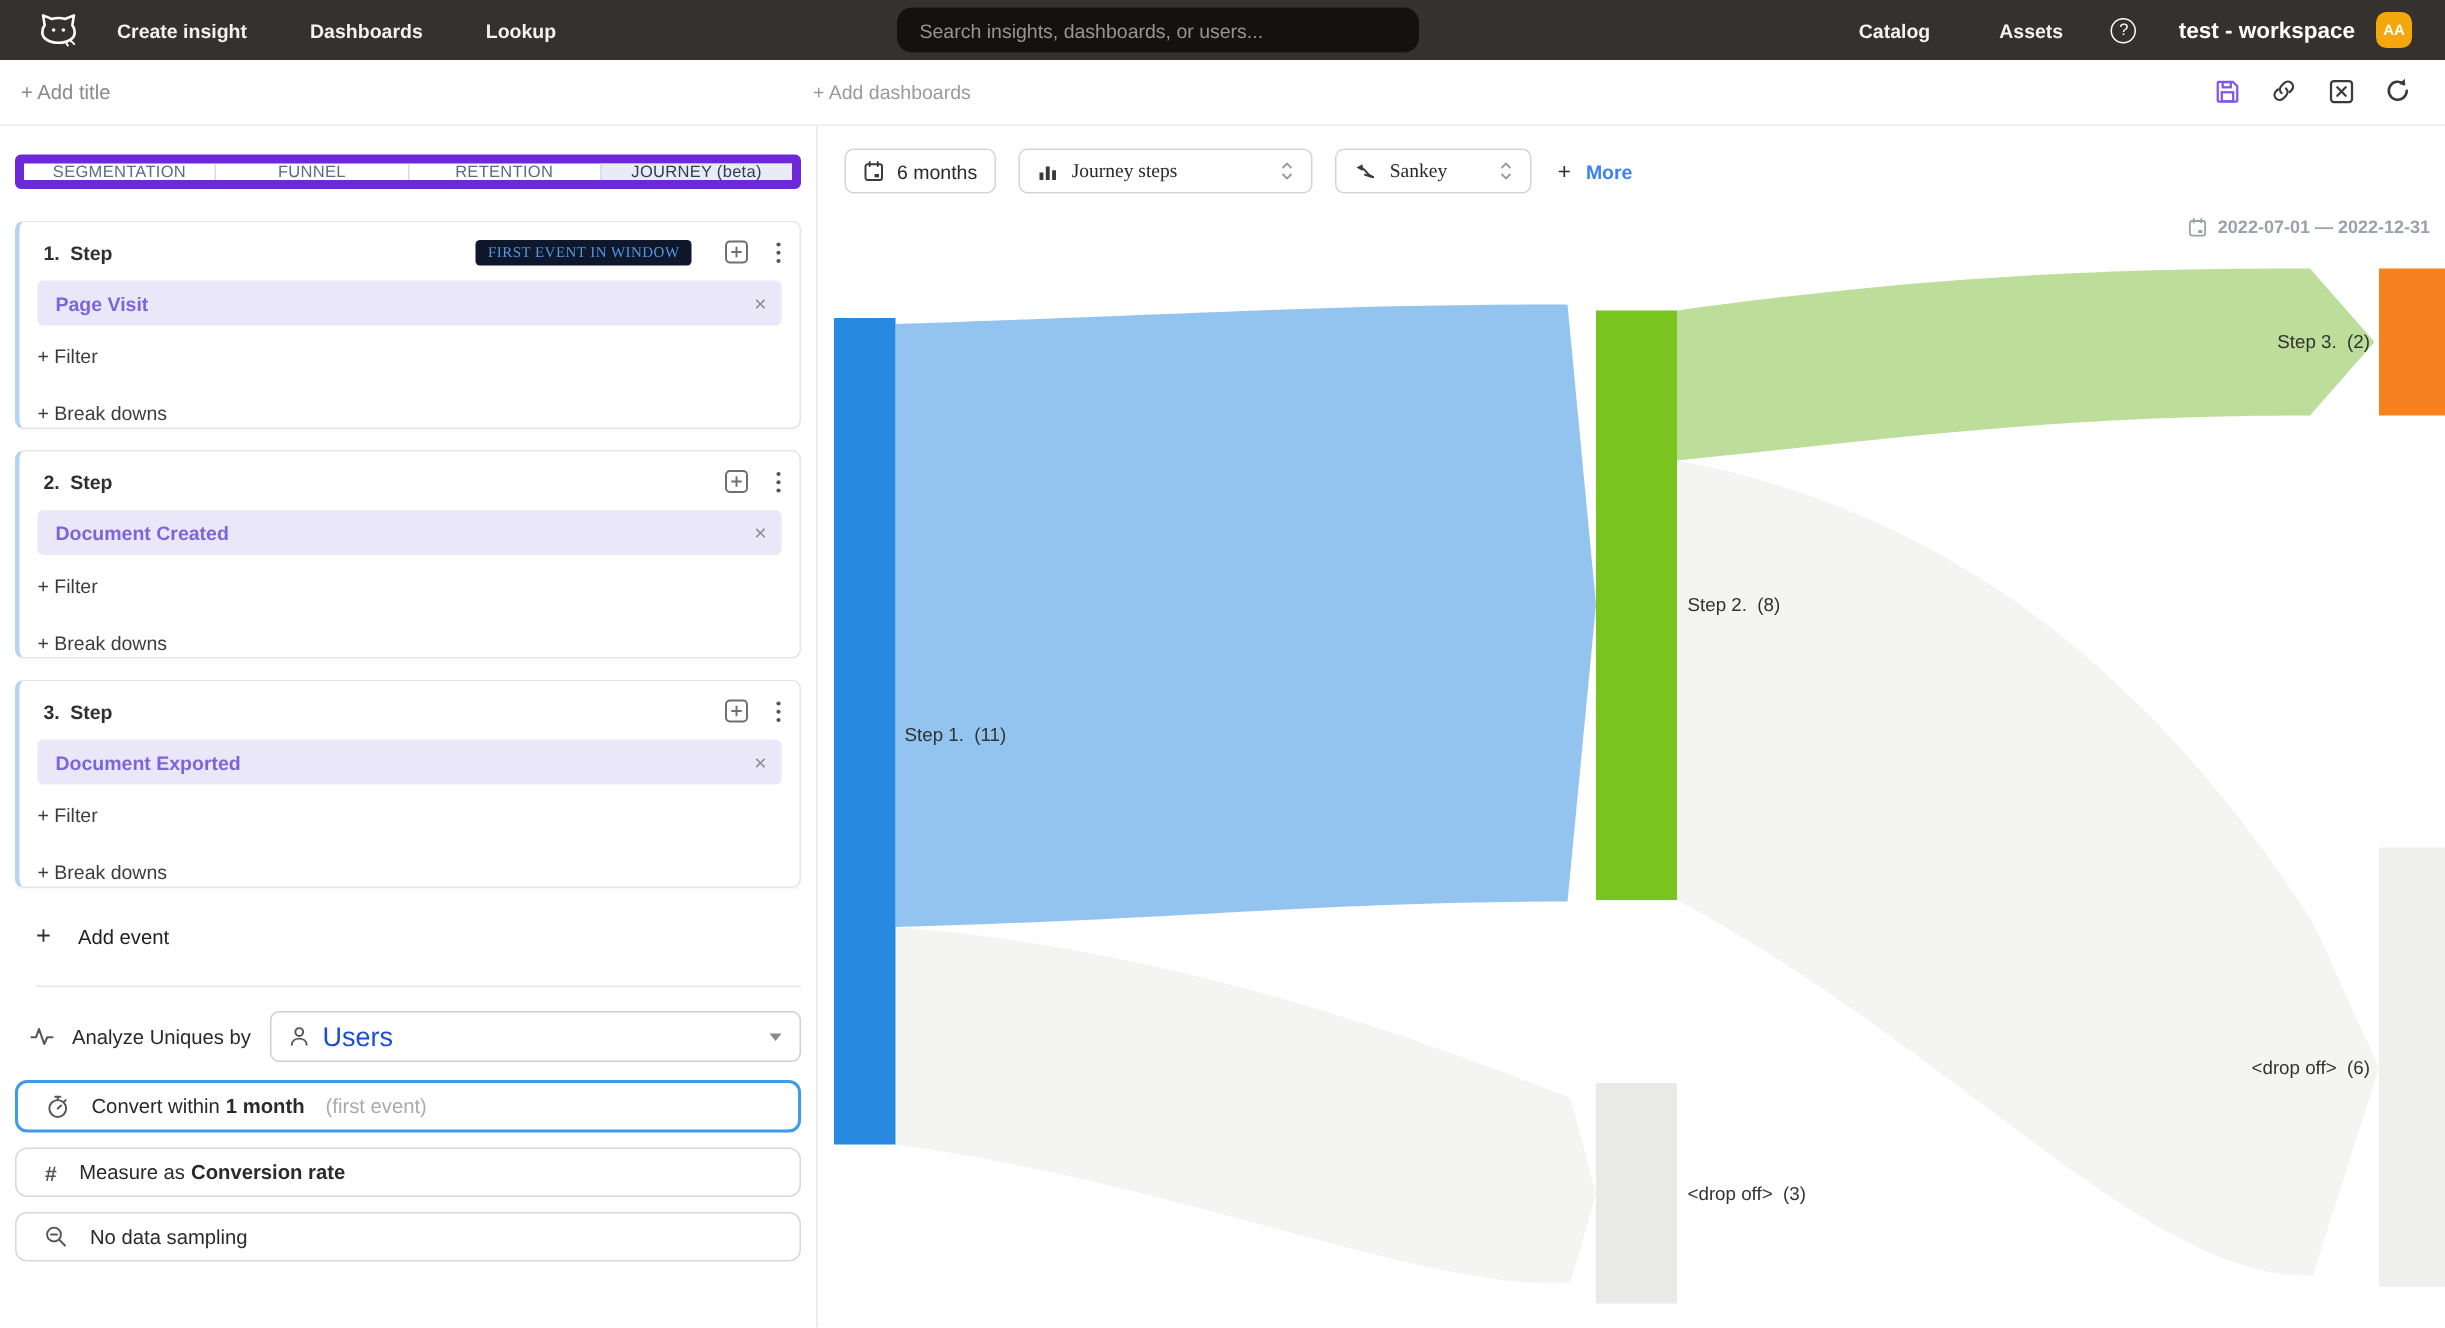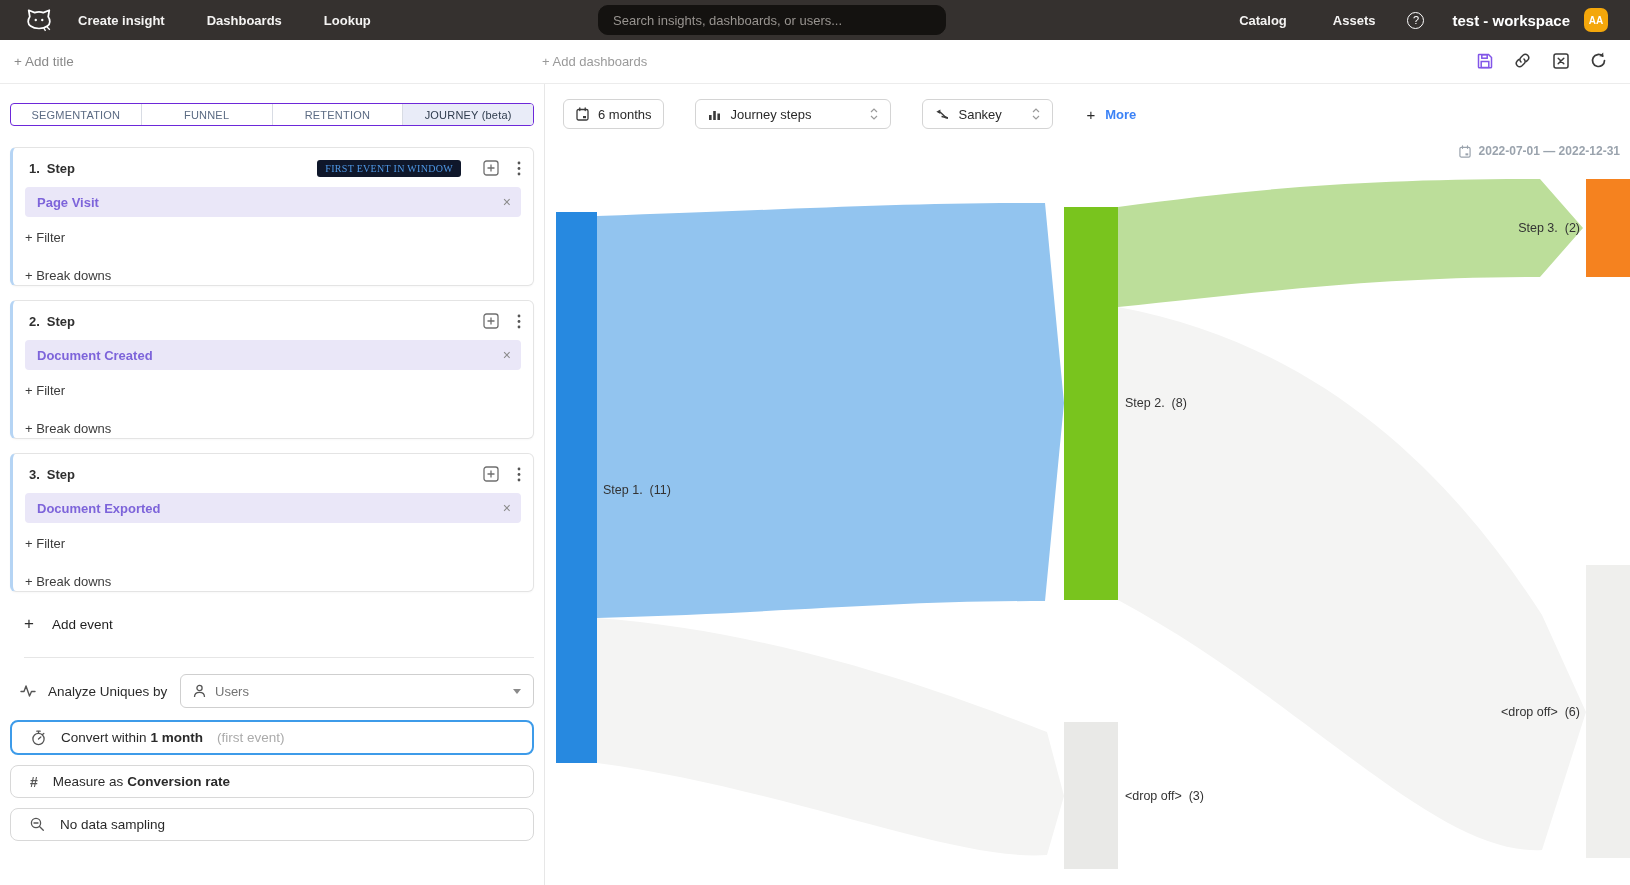--- a/index.html
+++ b/index.html
@@ -28,21 +28,21 @@
   .adddesc { position:absolute; left:542px; top:14px; font-size:13px; color:#9a9a9a; }
   .tb-icons { position:absolute; right:22px; top:11px; display:flex; gap:19px; align-items:center; }
   .tb-icons .ic { width:19px; height:19px; display:flex; align-items:center; justify-content:center; cursor:pointer; }
 
   
   .content { display:flex; height:801px; }
   .left-panel { width:545px; border-right:1px solid #E7E7E7; padding:0 10px; overflow:hidden; }
   .main { position:relative; flex:1; }
 
   
-  .tabs { margin-top:19px; height:23px; display:flex; border:1px solid #6d28d9; border-radius:4px; overflow:hidden; background:#fff; }
+  .tabs { margin-top:19px; height:23px; display:flex; border:6px solid #6d28d9; border-radius:4px; overflow:hidden; background:#fff; }
   .tab { flex:1; display:flex; align-items:center; justify-content:center; font-size:11px; color:#5B6B83;
     border-left:1px solid #D8DCE4; cursor:pointer; letter-spacing:.2px; }
   .tab:first-child { border-left:none; }
   .tab.active { background:#E9ECF8; color:#2F3C4E; }
 
   
   .card { margin-top:21px; border:1px solid #E4E4E4; border-left:3px solid #B5D4F4; border-radius:6px;
     background:#fff; height:139px; padding:11px 12px 0 12px; box-shadow:0 1px 2px rgba(0,0,0,.03); }
   .card + .card { margin-top:14px; }
   .card-head { display:flex; align-items:center; height:18px; }
@@ -61,37 +61,37 @@
   
   .add-event { margin-top:22px; display:flex; align-items:center; gap:18px; padding-left:14px; cursor:pointer; }
   .add-event .plus { font-size:17px; color:#2f2f2f; }
   .add-event .lbl { font-size:13.5px; color:#1f1f1f; }
   .hdivider { margin-top:23px; border-top:1px solid #E6E6E6; margin-left:14px; }
   .analyze { position:relative; margin-top:16px; height:34px; display:flex; align-items:center; }
   .analyze .aicon { margin-left:10px; }
   .analyze .albl { font-size:13.5px; color:#2a2a2a; margin-left:12px; }
   .select { border:1px solid #CFCFCF; border-radius:6px; height:34px; display:flex; align-items:center; background:#fff; cursor:pointer; }
   .analyze .select { position:absolute; left:170px; right:0; padding:0 12px; }
-  .select .val { font-size:13px; color:#737373; margin-left:9px; }
+  .select .val { font-size:18px; color:#1d4ed8; margin-left:9px; }
   .caret-down { margin-left:auto; width:0; height:0; border-left:4px solid transparent; border-right:4px solid transparent;
     border-top:5px solid #8a8a8a; }
   .row-box { margin-top:10px; height:33px; border:1px solid #D8D8D8; border-radius:8px; display:flex; align-items:center;
     padding:0 12px 0 19px; background:#fff; font-size:13.5px; color:#2a2a2a; cursor:pointer; }
   .row-box.focused { margin-top:12px; height:35px; border:2px solid #3D9BE9; }
   .row-box .ricon { margin-right:15px; display:flex; align-items:center; }
   .bold { font-weight:700; }
   .muted { color:#ABABAB; margin-left:14px; }
   .gap4 { display:inline-block; width:4px; }
 
   
-  .chart-toolbar { position:absolute; top:15px; left:18px; display:flex; gap:31px; align-items:center; }
+  .chart-toolbar { position:absolute; top:15px; left:18px; display:flex; gap:15px; align-items:center; }
   .cbtn { height:30px; border:1px solid #D4D4D4; border-radius:6px; display:flex; align-items:center; padding:0 12px;
     font-size:13px; color:#2a2a2a; background:#fff; cursor:pointer; }
   .cbtn .txt { margin-left:9px; }
-  .cbtn.sel { justify-content:center; }
+  .cbtn.sel { justify-content:center;font-family:Liberation Serif, serif; }
   .cbtn .updown { margin-left:auto; }
   .w-metric { width:196px; }
   .w-type { width:131px; }
   .more-btn { display:flex; align-items:center; gap:10px; cursor:pointer; margin-left:2px; }
   .more-btn .plus { font-size:15px; color:#2a2a2a; }
   .more-btn .lbl { font-size:13px; font-weight:700; color:#3b82f6; }
 
   .chart-date { position:absolute; top:60px; right:10px; display:flex; align-items:center; gap:8px;
     color:#9AA3AD; font-size:12px; font-weight:700; }
 

